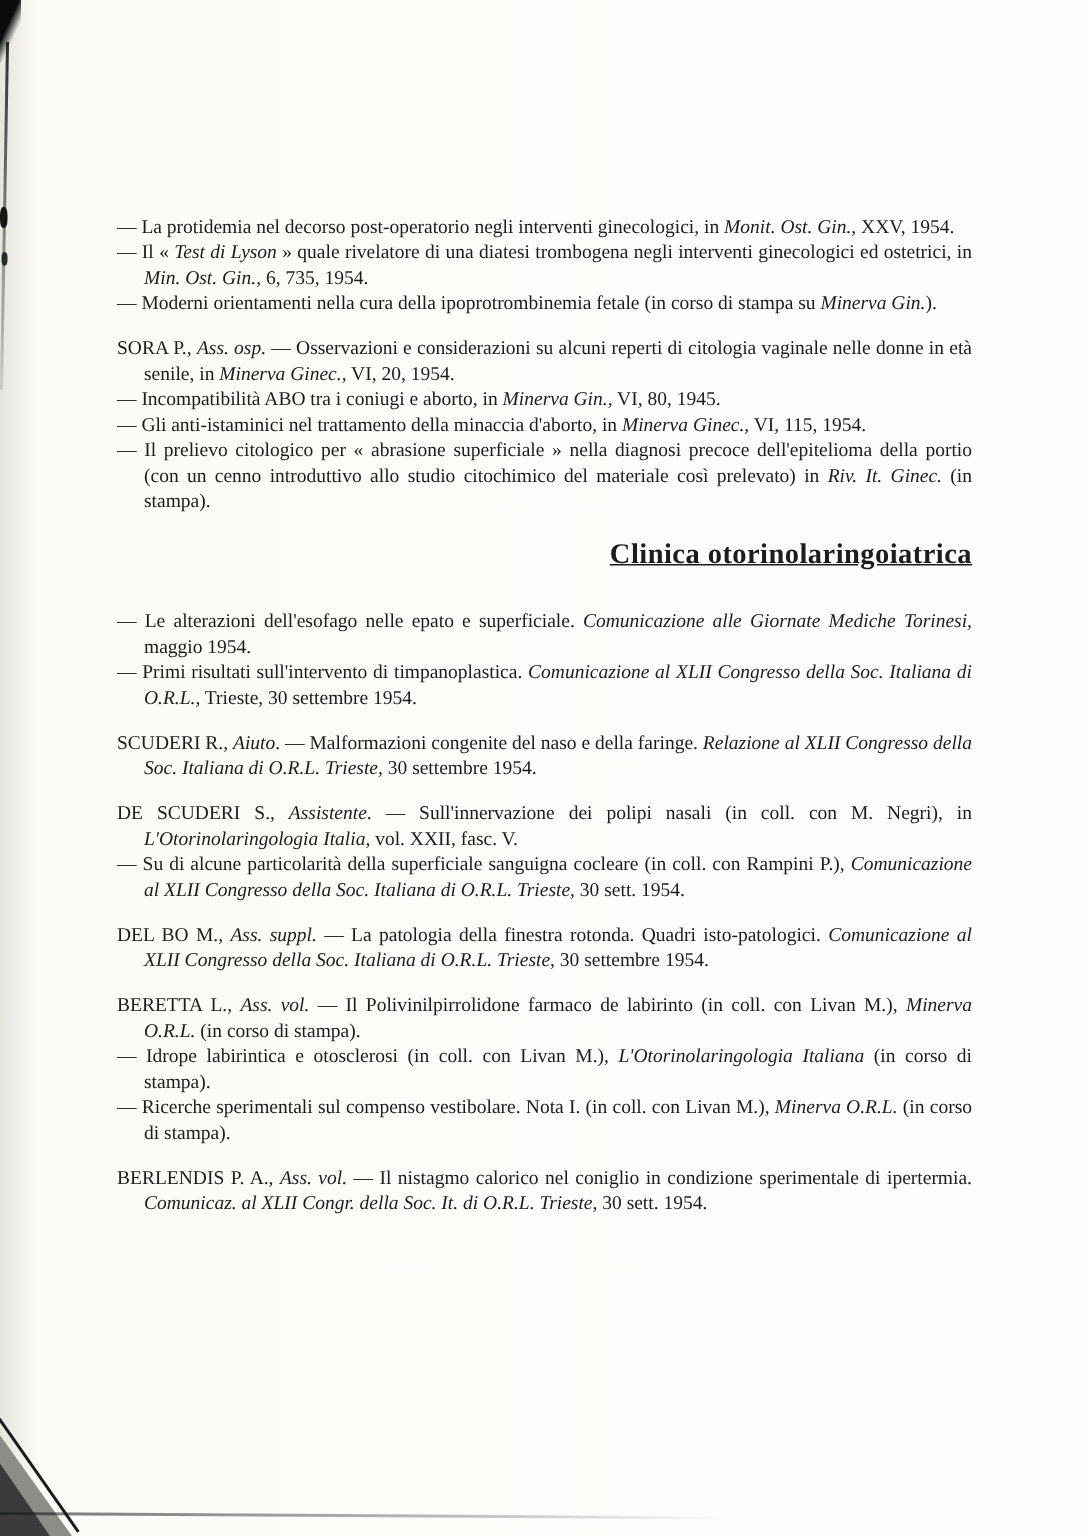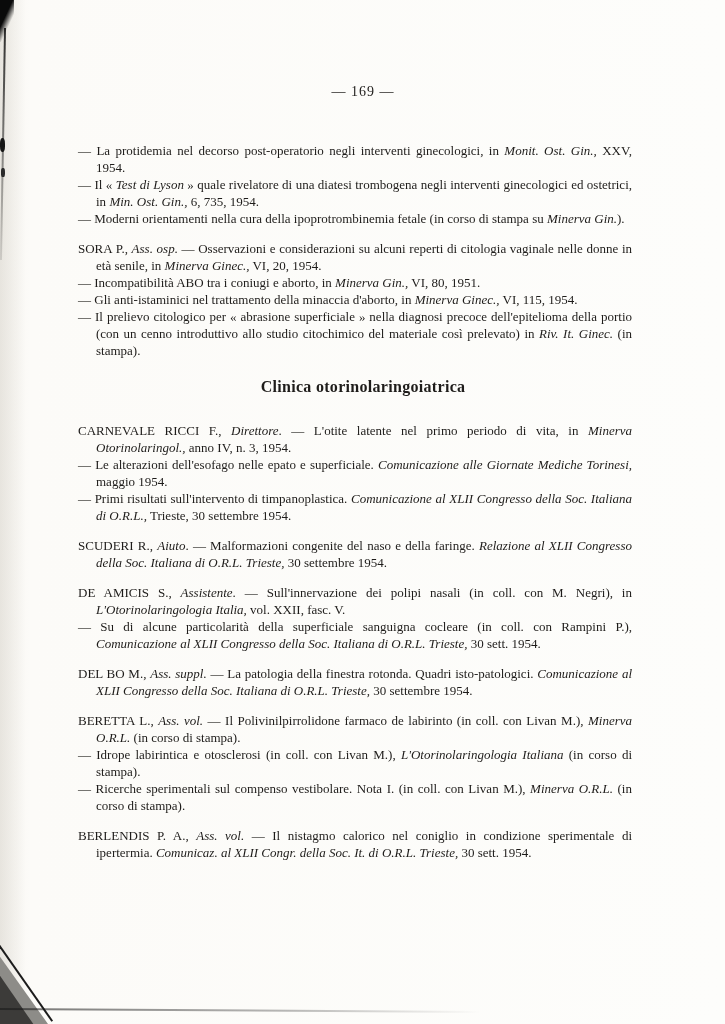--- a/index.html
+++ b/index.html
@@ -22,33 +22,34 @@
     font-size: 14px;
     letter-spacing: 1px;
   }
   .document-body {
     position: absolute;
     top: 142px; left: 78px; width: 570px;
     font-size: 13px;
     line-height: 17px;
     text-align: justify;
   }
-  .group { margin: 0 16px 13px 0; }
+  .group { margin: 0 0 13px 0; }
   .entry {
     margin: 0;
     padding-left: 18px;
     text-indent: -18px;
   }
   .it { font-style: italic; }
   .section-heading {
-    text-align: center;
+    text-align: right;
     font-weight: bold;
-    font-size: 16px;
+    font-size: 19px;
     margin: 19px 0 27px 0;
     letter-spacing: 0.3px;
+    text-decoration: underline;
   }
   
   .artifact { position: absolute; pointer-events: none; }
   .a-binding { left: 0; top: 0; width: 26px; height: 100%;
     background: linear-gradient(to right, rgba(90,80,65,0.10), rgba(90,80,65,0)); }
   .a-corner-tl { left: 0; top: 0; width: 14px; height: 42px;
     background: linear-gradient(115deg, #0a0a0a 38%, rgba(10,10,10,0) 62%); }
   .a-left-line { left: 2px; top: 28px; width: 2px; height: 232px;
     background: linear-gradient(to bottom, rgba(12,12,12,0.85), rgba(12,12,12,0.12));
     transform: rotate(1deg); }
@@ -62,45 +63,43 @@
     transform: rotate(55deg); transform-origin: left top; }
   .a-bottom-line { left: 0; top: 1008px; width: 480px; height: 2px;
     background: linear-gradient(to right, rgba(25,25,25,0.6), rgba(25,25,25,0.3) 60%, rgba(25,25,25,0));
     transform: rotate(0.35deg); transform-origin: left center; }
 </style>
 </head>
 <body>
 
 <div class="page">
 
-  <div class="page-number">— 169 —</div>
 
   <div class="document-body">
       <div class="group">
         <p class="entry"><span>— La protidemia nel decorso post-operatorio negli interventi ginecologici, in </span><span class="it">Monit. Ost. Gin.,</span><span> XXV, 1954.</span></p>
         <p class="entry"><span>— Il « </span><span class="it">Test di Lyson</span><span> » quale rivelatore di una diatesi trombogena negli interventi ginecologici ed ostetrici, in </span><span class="it">Min. Ost. Gin.,</span><span> 6, 735, 1954.</span></p>
         <p class="entry"><span>— Moderni orientamenti nella cura della ipoprotrombinemia fetale (in corso di stampa su </span><span class="it">Minerva Gin.</span><span>).</span></p>
       </div>
       <div class="group">
         <p class="entry"><span>SORA P., </span><span class="it">Ass. osp.</span><span> — Osservazioni e considerazioni su alcuni reperti di citologia vaginale nelle donne in età senile, in </span><span class="it">Minerva Ginec.,</span><span> VI, 20, 1954.</span></p>
-        <p class="entry"><span>— Incompatibilità ABO tra i coniugi e aborto, in </span><span class="it">Minerva Gin.,</span><span> VI, 80, 1951.</span></p>
+        <p class="entry"><span>— Incompatibilità ABO tra i coniugi e aborto, in </span><span class="it">Minerva Gin.,</span><span> VI, 80, 1945.</span></p>
         <p class="entry"><span>— Gli anti-istaminici nel trattamento della minaccia d'aborto, in </span><span class="it">Minerva Ginec.,</span><span> VI, 115, 1954.</span></p>
         <p class="entry"><span>— Il prelievo citologico per « abrasione superficiale » nella diagnosi precoce dell'epitelioma della portio (con un cenno introduttivo allo studio citochimico del materiale così prelevato) in </span><span class="it">Riv. It. Ginec.</span><span> (in stampa).</span></p>
       </div>
       <div class="section-heading">Clinica otorinolaringoiatrica</div>
       <div class="group">
-        <p class="entry"><span>CARNEVALE RICCI F., </span><span class="it">Direttore</span><span>. — L'otite latente nel primo periodo di vita, in </span><span class="it">Minerva Otorinolaringol.,</span><span> anno IV, n. 3, 1954.</span></p>
         <p class="entry"><span>— Le alterazioni dell'esofago nelle epato e superficiale. </span><span class="it">Comunicazione alle Giornate Mediche Torinesi,</span><span> maggio 1954.</span></p>
         <p class="entry"><span>— Primi risultati sull'intervento di timpanoplastica. </span><span class="it">Comunicazione al XLII Congresso della Soc. Italiana di O.R.L.,</span><span> Trieste, 30 settembre 1954.</span></p>
       </div>
       <div class="group">
         <p class="entry"><span>SCUDERI R., </span><span class="it">Aiuto</span><span>. — Malformazioni congenite del naso e della faringe. </span><span class="it">Relazione al XLII Congresso della Soc. Italiana di O.R.L. Trieste,</span><span> 30 settembre 1954.</span></p>
       </div>
       <div class="group">
-        <p class="entry"><span>DE AMICIS S., </span><span class="it">Assistente</span><span>. — Sull'innervazione dei polipi nasali (in coll. con M. Negri), in </span><span class="it">L'Otorinolaringologia Italia,</span><span> vol. XXII, fasc. V.</span></p>
+        <p class="entry"><span>DE SCUDERI S., </span><span class="it">Assistente</span><span>. — Sull'innervazione dei polipi nasali (in coll. con M. Negri), in </span><span class="it">L'Otorinolaringologia Italia,</span><span> vol. XXII, fasc. V.</span></p>
         <p class="entry"><span>— Su di alcune particolarità della superficiale sanguigna cocleare (in coll. con Rampini P.), </span><span class="it">Comunicazione al XLII Congresso della Soc. Italiana di O.R.L. Trieste,</span><span> 30 sett. 1954.</span></p>
       </div>
       <div class="group">
         <p class="entry"><span>DEL BO M., </span><span class="it">Ass. suppl.</span><span> — La patologia della finestra rotonda. Quadri isto-patologici. </span><span class="it">Comunicazione al XLII Congresso della Soc. Italiana di O.R.L. Trieste,</span><span> 30 settembre 1954.</span></p>
       </div>
       <div class="group">
         <p class="entry"><span>BERETTA L., </span><span class="it">Ass. vol.</span><span> — Il Polivinilpirrolidone farmaco de labirinto (in coll. con Livan M.), </span><span class="it">Minerva O.R.L.</span><span> (in corso di stampa).</span></p>
         <p class="entry"><span>— Idrope labirintica e otosclerosi (in coll. con Livan M.), </span><span class="it">L'Otorinolaringologia Italiana</span><span> (in corso di stampa).</span></p>
         <p class="entry"><span>— Ricerche sperimentali sul compenso vestibolare. Nota I. (in coll. con Livan M.), </span><span class="it">Minerva O.R.L.</span><span> (in corso di stampa).</span></p>
       </div>

